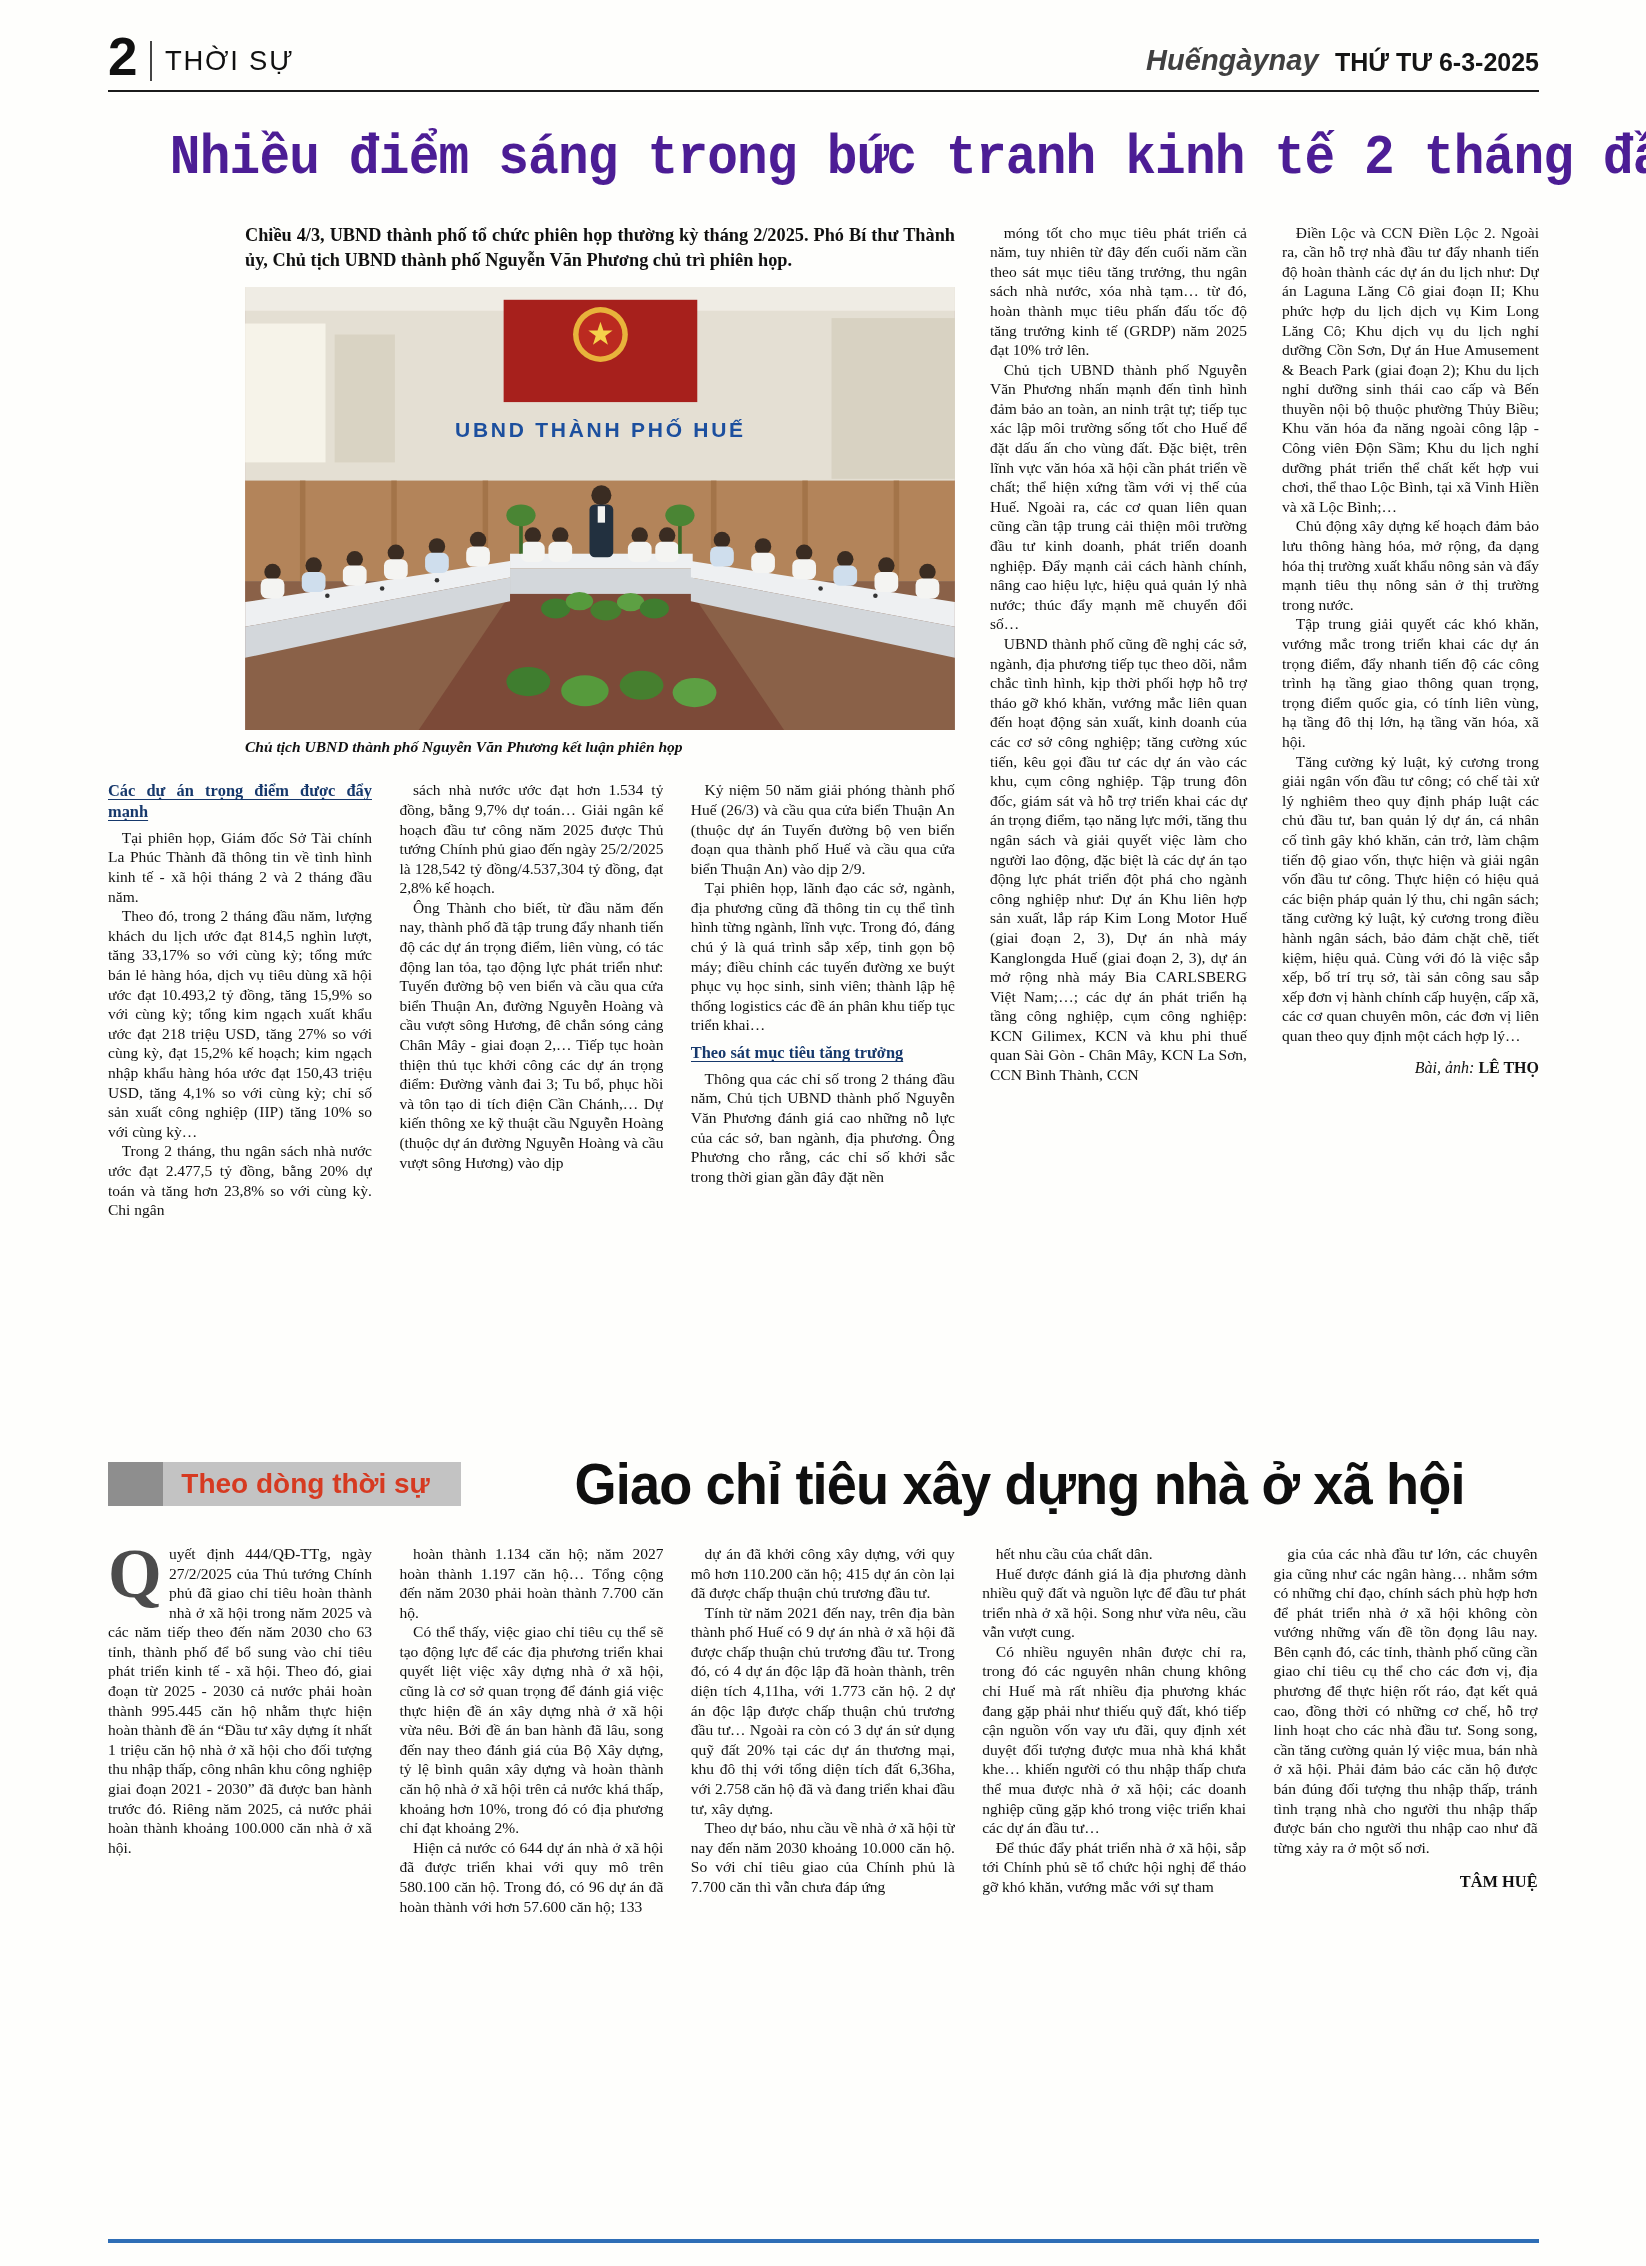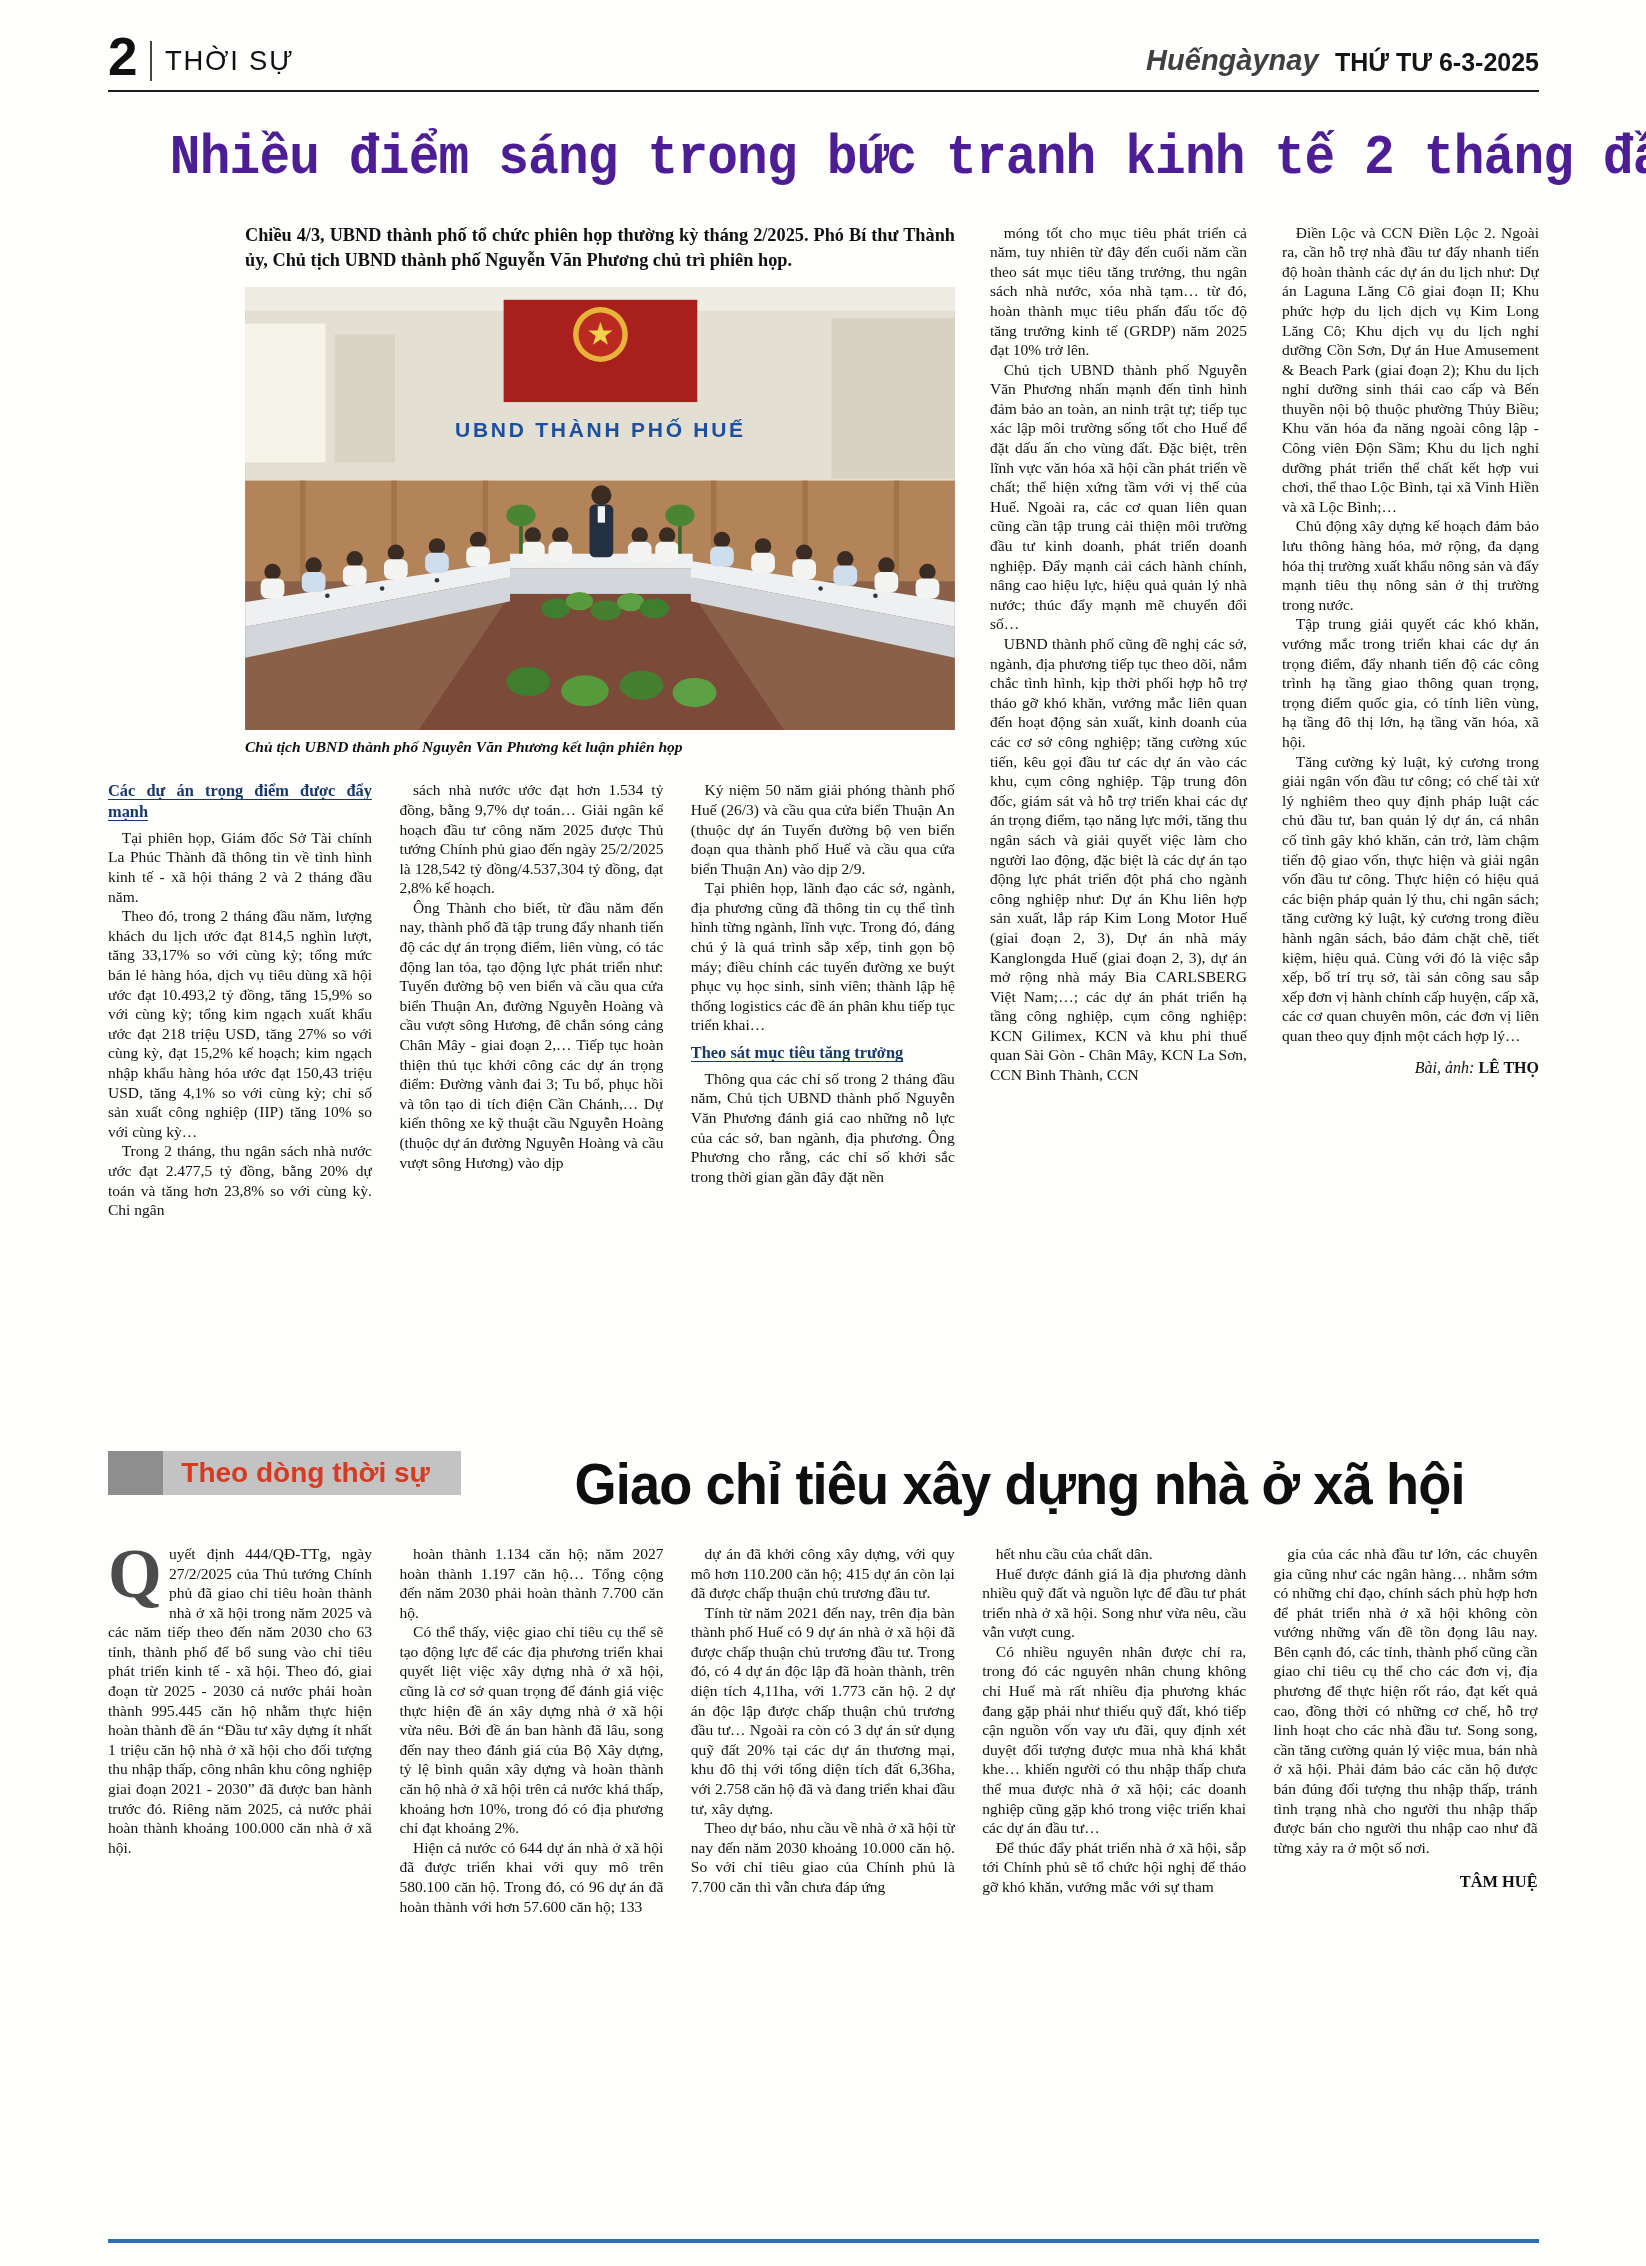--- a/index.html
+++ b/index.html
@@ -37,21 +37,21 @@
   .a1-cols3 .col { height:592px; overflow:hidden; }
   .col p, .col .pseudo-p { text-indent:13.7px; }
   .subhead {
     font-weight:bold; font-size:16.4px; line-height:21px; color:#16386b;
     text-decoration:underline; text-underline-offset:2.7px; margin-bottom:5.5px;
   }
   .byline1 { margin-top:12.8px; text-align:right; font-size:16px; }
   .byline-label { font-style:italic; }
   .byline-name { font-weight:bold; }
   
-  .a2-header { display:flex; align-items:flex-start; margin:40px 108px 0; gap:40px; }
+  .a2-header { display:flex; align-items:center; margin:40px 108px 0; gap:40px; }
   .kicker { display:flex; height:44px; flex-shrink:0; }
   .kicker-block { width:55px; background:#8e8e8e; }
   .kicker-bar { background:#c3c3c3; display:flex; align-items:center; padding:0 31px 0 18.3px; }
   .kicker-text { color:#d63a21; font-family:"Liberation Sans",sans-serif; font-weight:bold; font-size:28px; white-space:nowrap; }
   .a2-headline {
     flex:1; text-align:center; color:#0f0f0f; white-space:nowrap;
     font-family:"Liberation Sans",sans-serif; font-weight:bold; font-size:57px;
   }
   .a2-headline > span { display:inline-block; transform:scaleX(0.95); transform-origin:center; letter-spacing:-0.9px; }
   .a2-body { display:flex; gap:27.4px; margin:27.4px 108px 0; }

